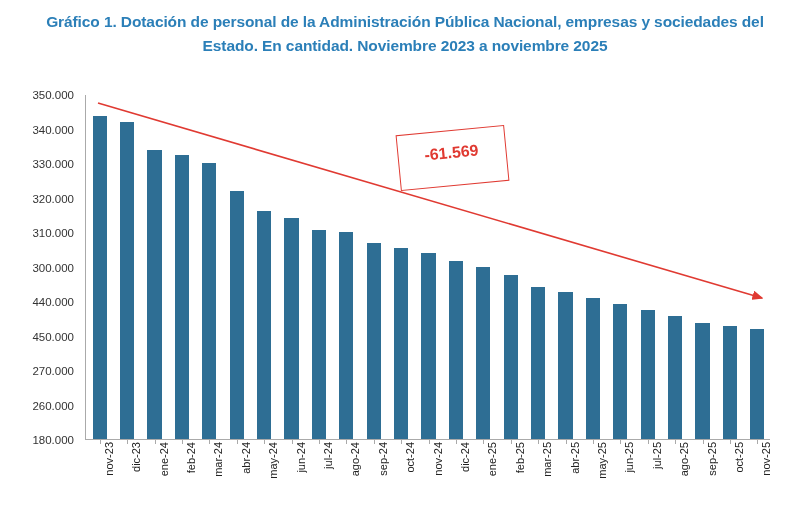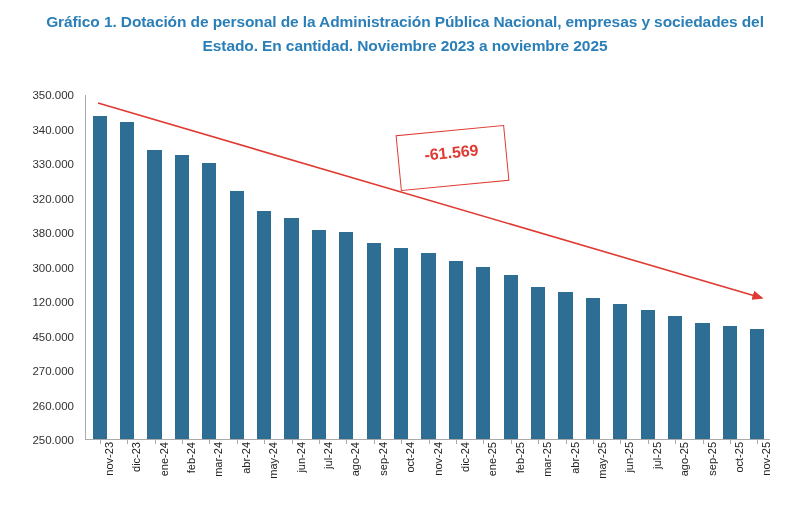--- a/index.html
+++ b/index.html
@@ -136,27 +136,27 @@
   }
 </style>
 </head>
 <body>
 
 <div class="page">
 
   <div class="chart-title">Gráfico 1. Dotación de personal de la Administración Pública Nacional, empresas y sociedades del Estado. En cantidad. Noviembre 2023 a noviembre 2025</div>
 
   <div class="y-labels">
-      <div class="y-label" style="top: 352px;">250.000</div>
+      <div class="y-label" style="top: 352px;">180.000</div>
       <div class="y-label" style="top: 317.5px;">260.000</div>
       <div class="y-label" style="top: 283px;">270.000</div>
       <div class="y-label" style="top: 248.5px;">450.000</div>
-      <div class="y-label" style="top: 214px;">120.000</div>
+      <div class="y-label" style="top: 214px;">440.000</div>
       <div class="y-label" style="top: 179.5px;">300.000</div>
-      <div class="y-label" style="top: 145px;">380.000</div>
+      <div class="y-label" style="top: 145px;">310.000</div>
       <div class="y-label" style="top: 110.5px;">320.000</div>
       <div class="y-label" style="top: 76px;">330.000</div>
       <div class="y-label" style="top: 41.5px;">340.000</div>
       <div class="y-label" style="top: 7px;">350.000</div>
     </div>
 
   <div class="plot-area">
     <div class="bars">
         <div class="bar" title="nov-23: 343500" style="left: 6.576px; width: 14.248px; height: 322.575px; background: rgb(46, 110, 148);"></div>
         <div class="xtick" style="left: 13.7px;"></div>

